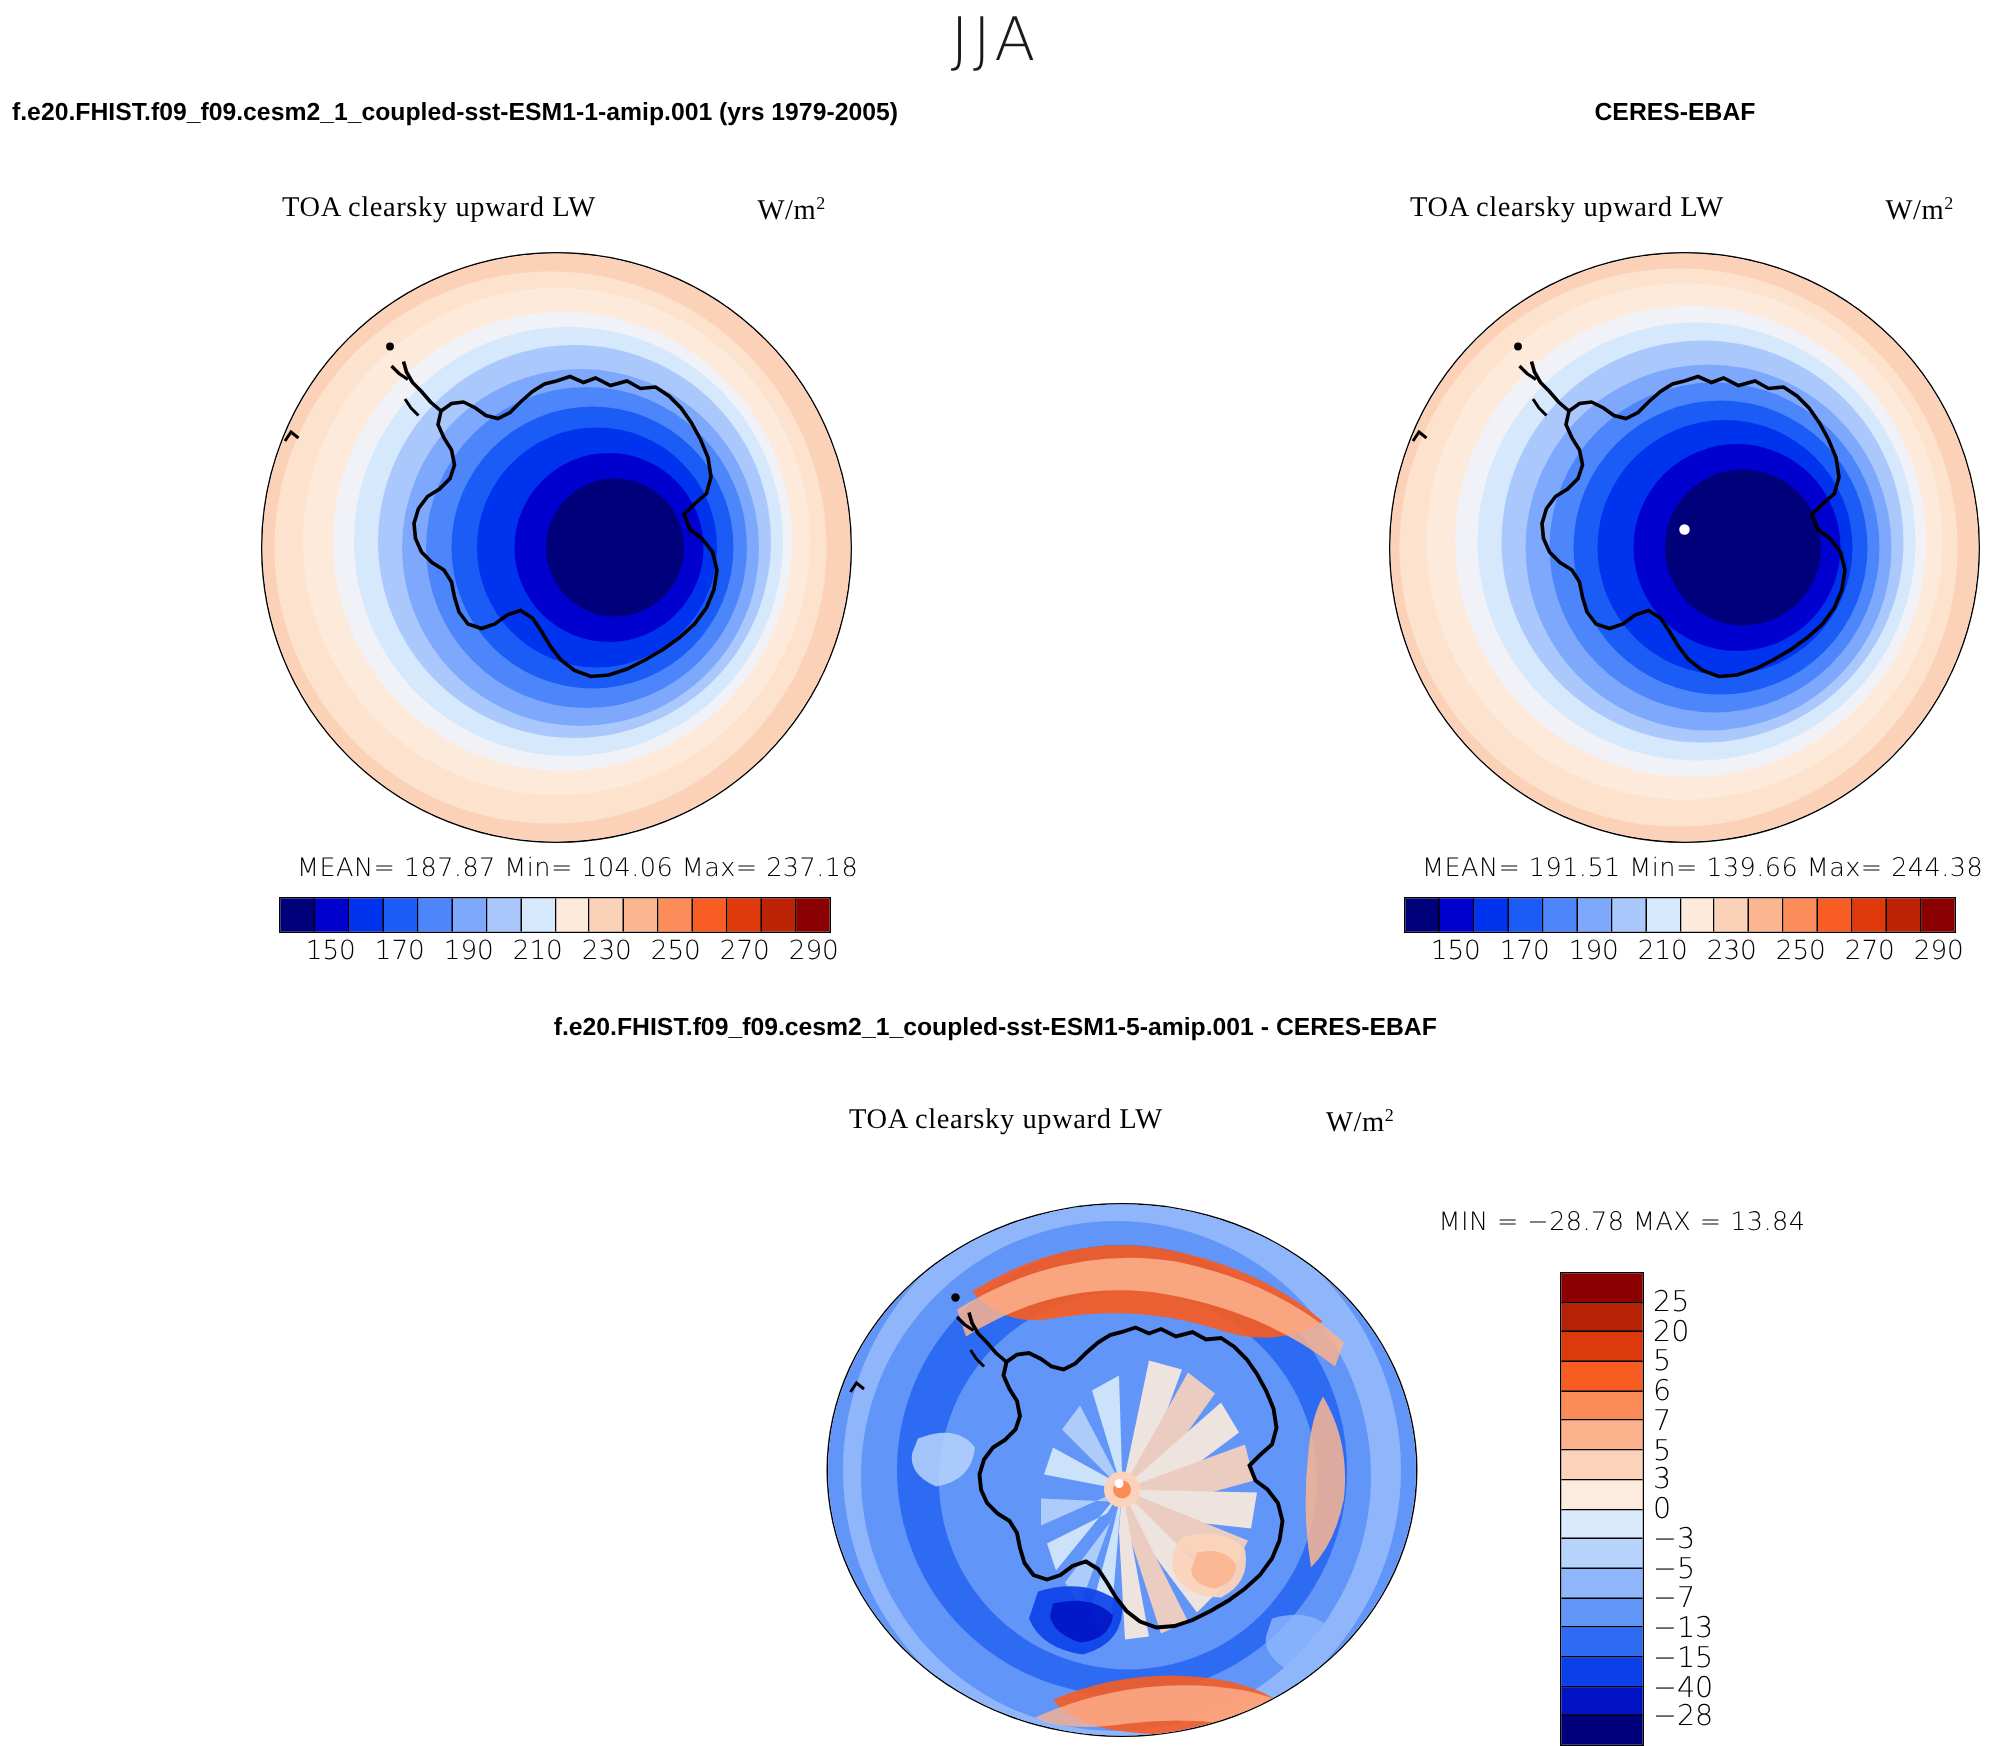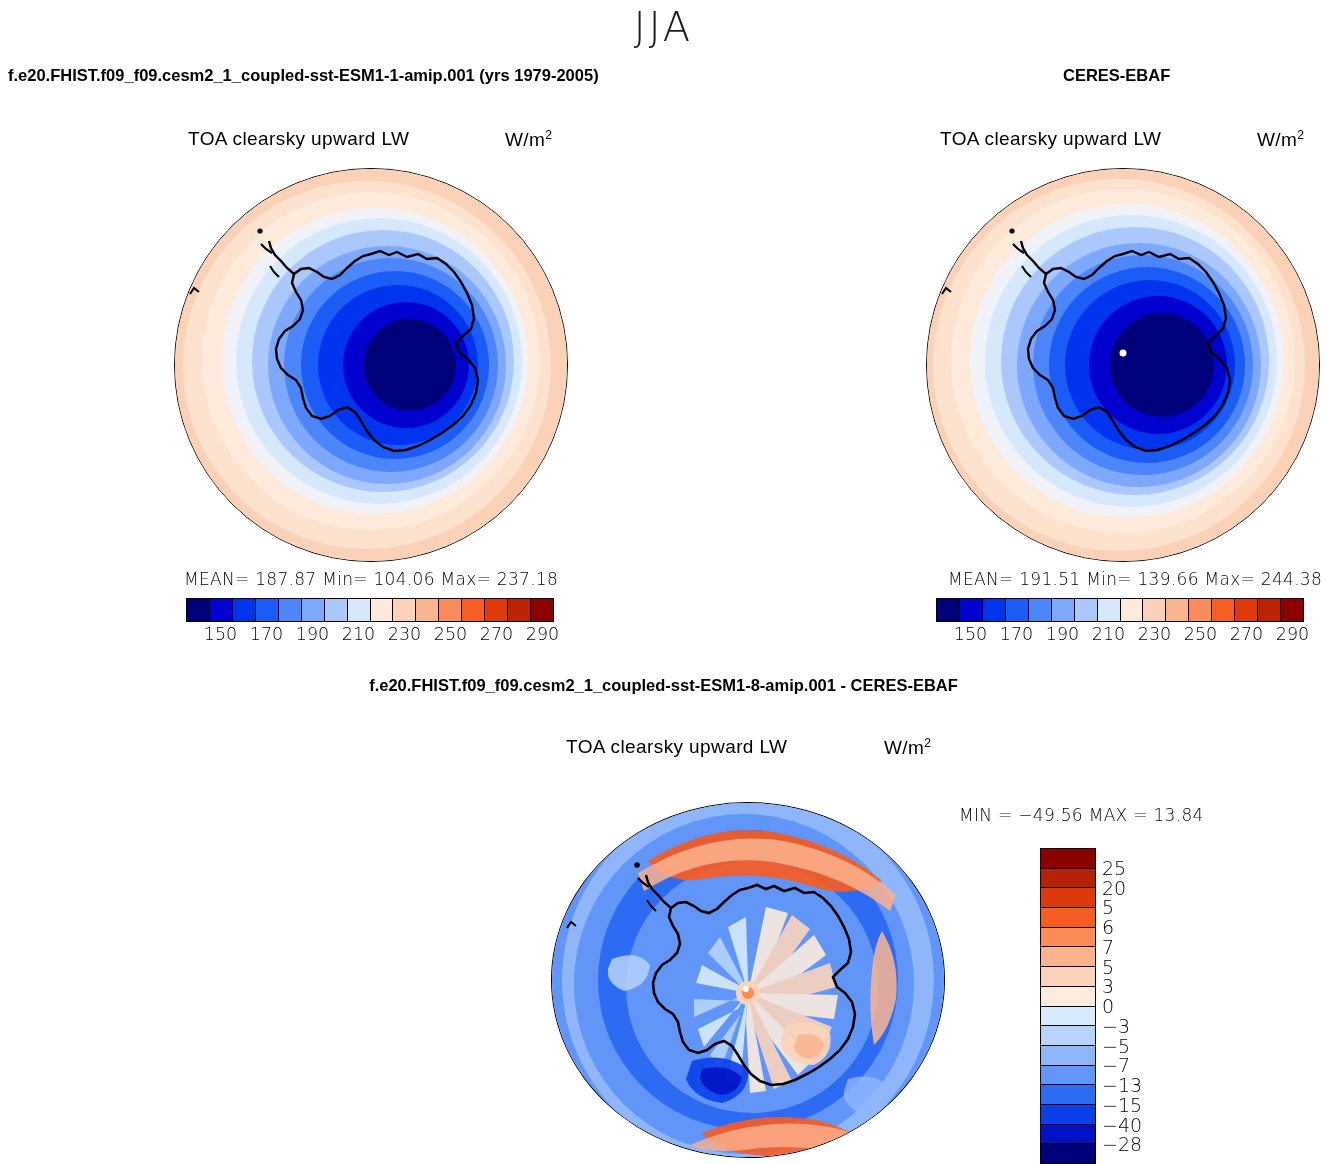--- a/index.html
+++ b/index.html
@@ -31,21 +31,21 @@
   
   .case-header {
     font-family: "Liberation Sans", sans-serif;
     font-weight: bold;
     font-size: 16.5px;
     white-space: nowrap;
   }
 
   
   .plot-label {
-    font-family: Liberation Sans, sans-serif;
+    font-family: Liberation Serif, serif;
     font-weight: 300;
     font-size: 19px;
     white-space: nowrap;
     letter-spacing: .4px;
   }
   .plot-label sup { font-size: 12px; vertical-align: super; }
 
   .stats-line {
     font-family: "DejaVu Sans", sans-serif;
     font-weight: 300;
@@ -176,21 +176,21 @@
              L 117 114 L 119 105 L 126 100 L 134 99 L 142 103 L 149 108
              L 157 110 L 165 106 L 172 99 L 180 92 L 188 87 Z" fill="none" stroke="#000000" stroke-width="2.4"></path>
     <path d="M 119 105 L 112 99 L 106 92 L 100 86 L 96 79 L 94 72" fill="none" stroke="#000000" stroke-width="2.4"></path>
     <path d="M 97 84 L 91 80 L 86 75" fill="none" stroke="#000000" stroke-width="2.2"></path>
     <circle cx="85" cy="62" r="2.6" fill="#000000"></circle>
     <path d="M 104 108 L 99 103 L 95 97" fill="none" stroke="#000000" stroke-width="2"></path>
     <path d="M 24 123 L 19 119 L 15 125" fill="none" stroke="#000000" stroke-width="2"></path>
   </svg>
 </div>
 
-<div class="abs stats-line" style="left:184px; top:569px;">MEAN= 187.87   Min=  104.06   Max=  237.18</div>
+<div class="abs stats-line" style="left:198px; top:569px;">MEAN= 187.87   Min=  104.06   Max=  237.18</div>
 
 <div class="abs" style="left:186px; top:598px; width:368px;">
   <div class="cbar-h" id="cbar-model">
       <div class="cell" style="background: rgb(0, 0, 122);"></div>
       <div class="cell" style="background: rgb(0, 0, 207);"></div>
       <div class="cell" style="background: rgb(0, 51, 238);"></div>
       <div class="cell" style="background: rgb(26, 92, 245);"></div>
       <div class="cell" style="background: rgb(77, 133, 250);"></div>
       <div class="cell" style="background: rgb(125, 168, 252);"></div>
       <div class="cell" style="background: rgb(170, 200, 251);"></div>
@@ -280,26 +280,26 @@
       <span style="left: 21.875%;">170</span>
       <span style="left: 34.375%;">190</span>
       <span style="left: 46.875%;">210</span>
       <span style="left: 59.375%;">230</span>
       <span style="left: 71.875%;">250</span>
       <span style="left: 84.375%;">270</span>
       <span style="left: 96.875%;">290</span>
     </div>
 </div>
 
-<div class="abs case-header" style="left:0; top:676px; width:1327px; text-align:center;">f.e20.FHIST.f09_f09.cesm2_1_coupled-sst-ESM1-8-amip.001 - CERES-EBAF</div>
+<div class="abs case-header" style="left:0; top:676px; width:1327px; text-align:center;">f.e20.FHIST.f09_f09.cesm2_1_coupled-sst-ESM1-5-amip.001 - CERES-EBAF</div>
 
 <div class="abs plot-label" style="left:566px; top:736px;">TOA clearsky upward LW</div>
 <div class="abs plot-label" style="left:884px; top:736px;"><span>W/m</span><sup>2</sup></div>
 
-<div class="abs stats-line" style="left:959px; top:805px;">MIN = −49.56 MAX =   13.84</div>
+<div class="abs stats-line" style="left:959px; top:805px;">MIN = −28.78 MAX =   13.84</div>
 
 <div class="globe" id="globe-diff" style="left:551px; top:802px; width:394px; height:356px;">
 
   <div class="layer" style="left:50%; top:50%; width:400px; height:400px; background:#6195f8;"></div>
   <div class="layer" style="left:50%; top:50%; width:372px; height:372px; background:#8fb6fb;"></div>
   <div class="layer" style="left:49%; top:51%; width:340px; height:340px; background:#6195f8;"></div>
   <div class="layer" style="left:50%; top:50%; width:300px; height:300px; background:#2e6bf3;"></div>
   <div class="layer" style="left:51%; top:52%; width:252px; height:252px; background:#6195f8;"></div>
 
   <svg width="394" height="394" viewBox="0 0 394 394">

